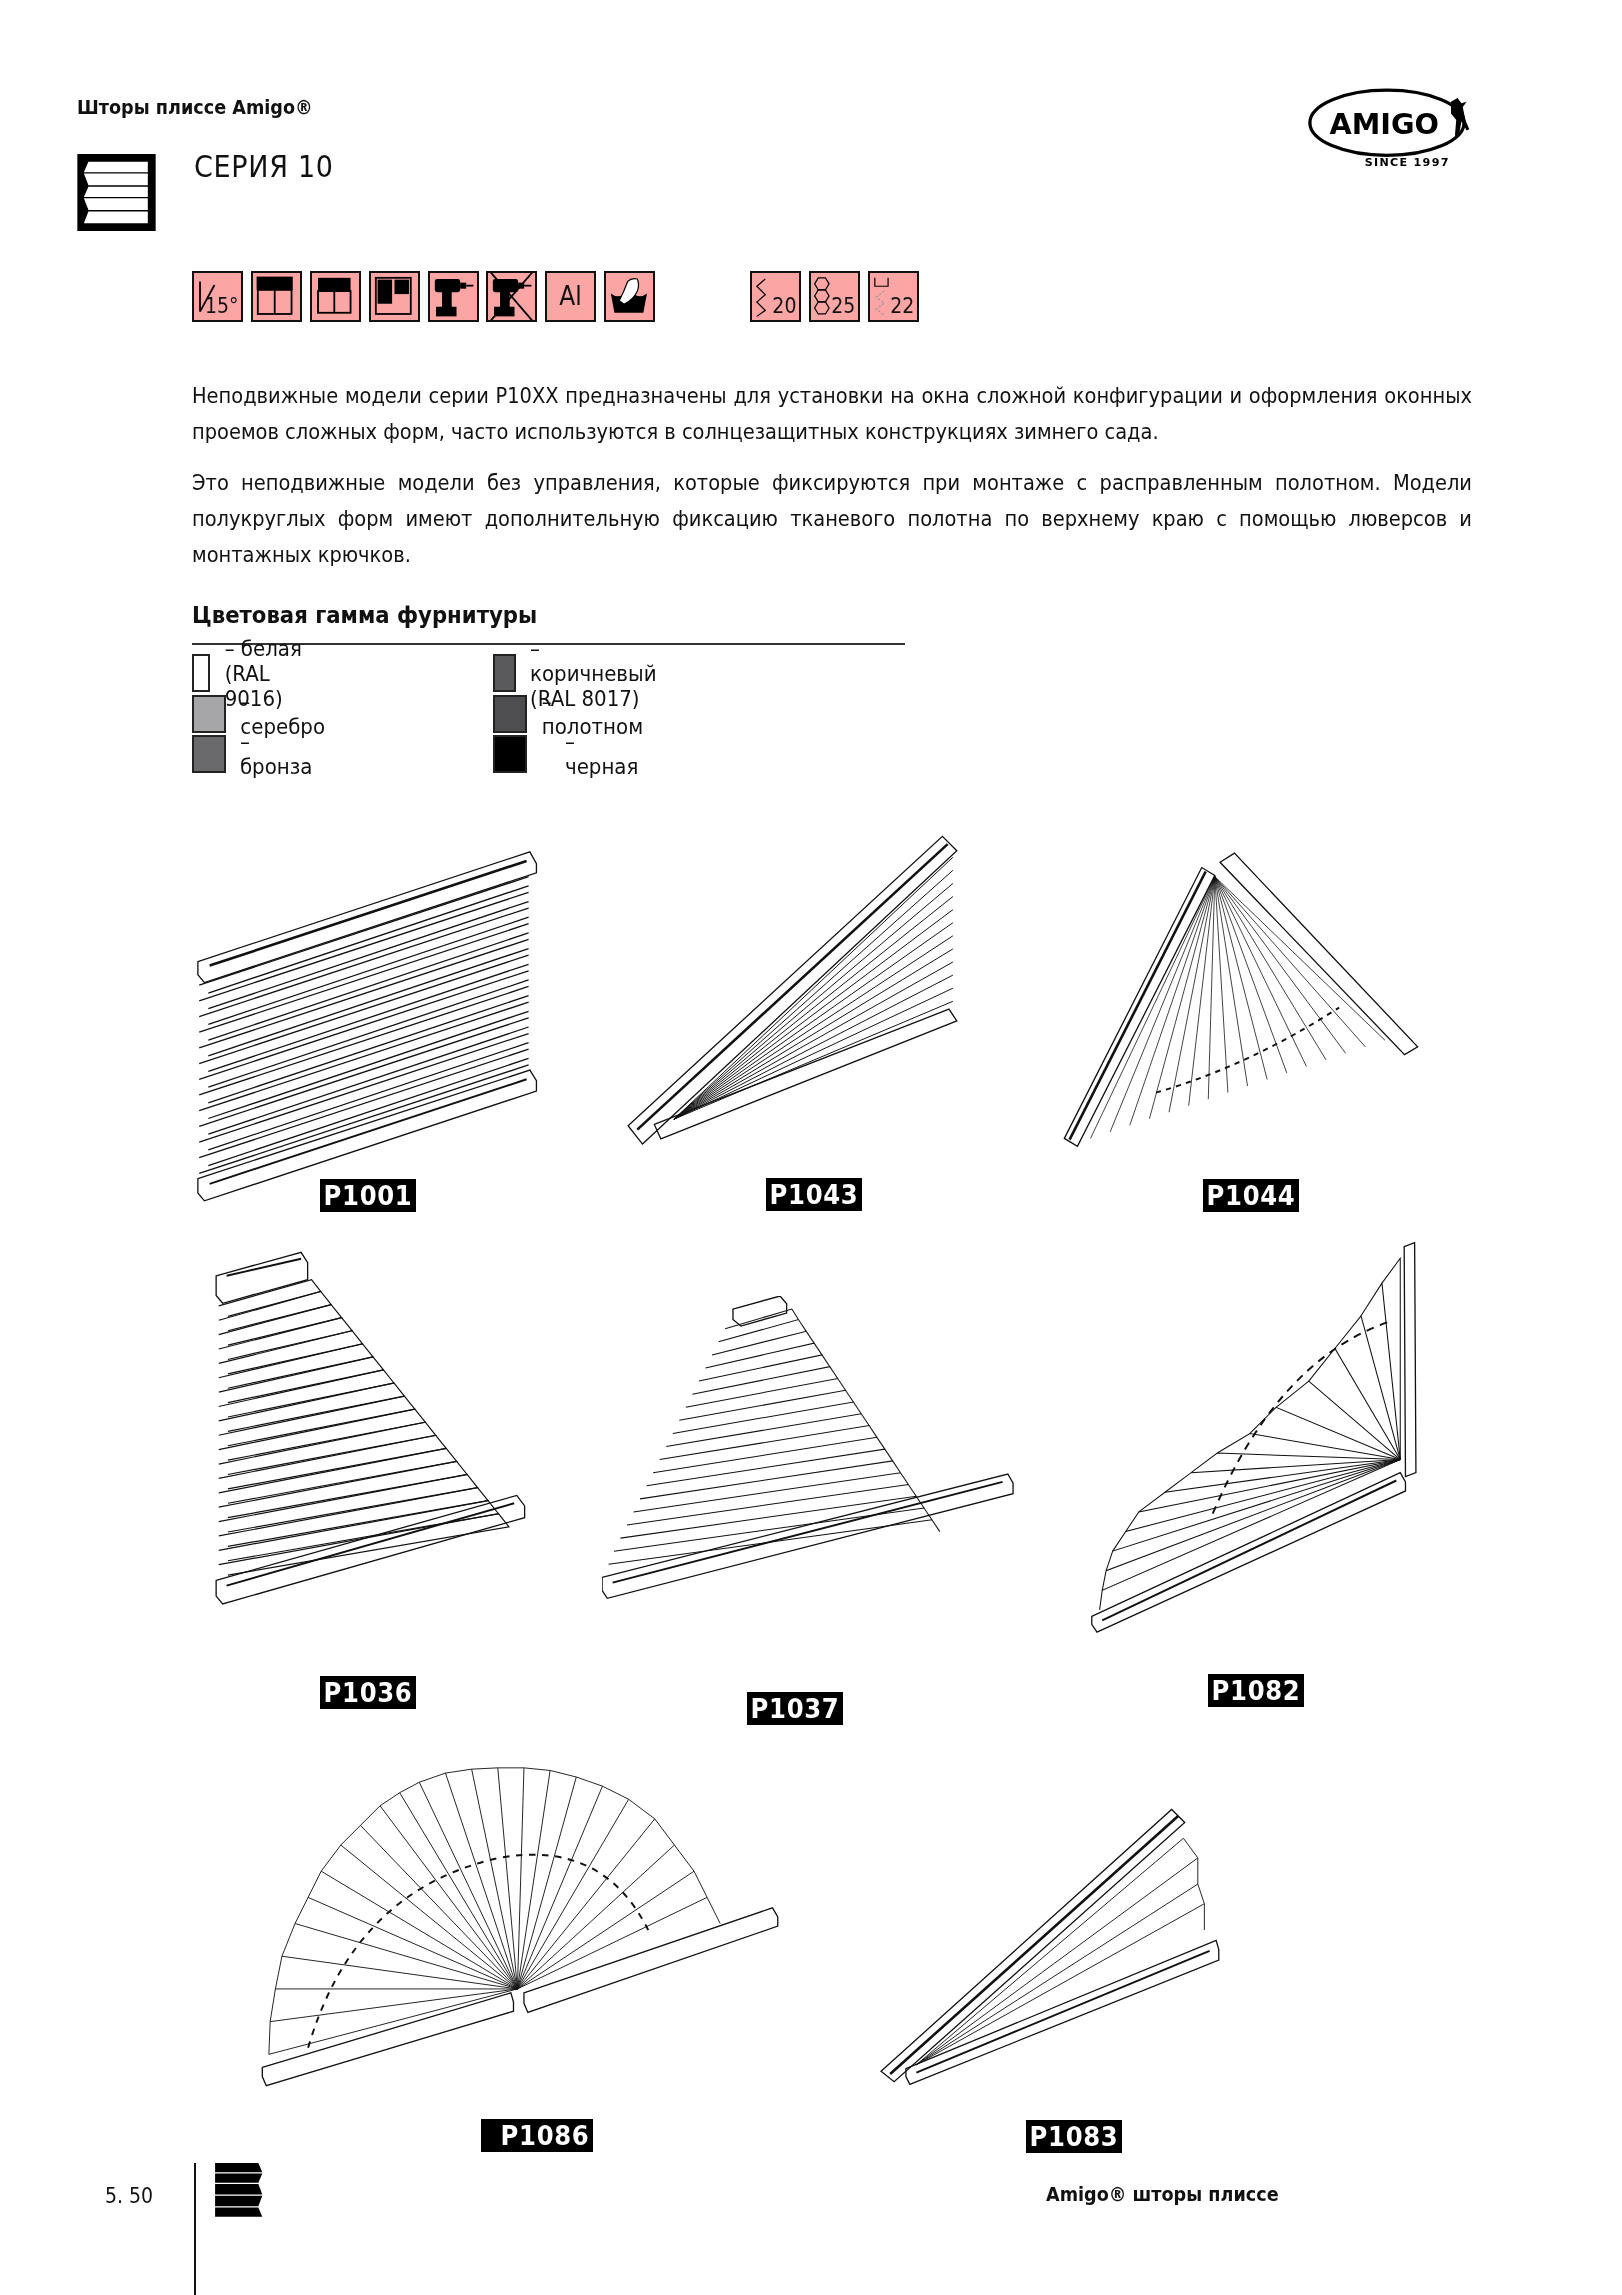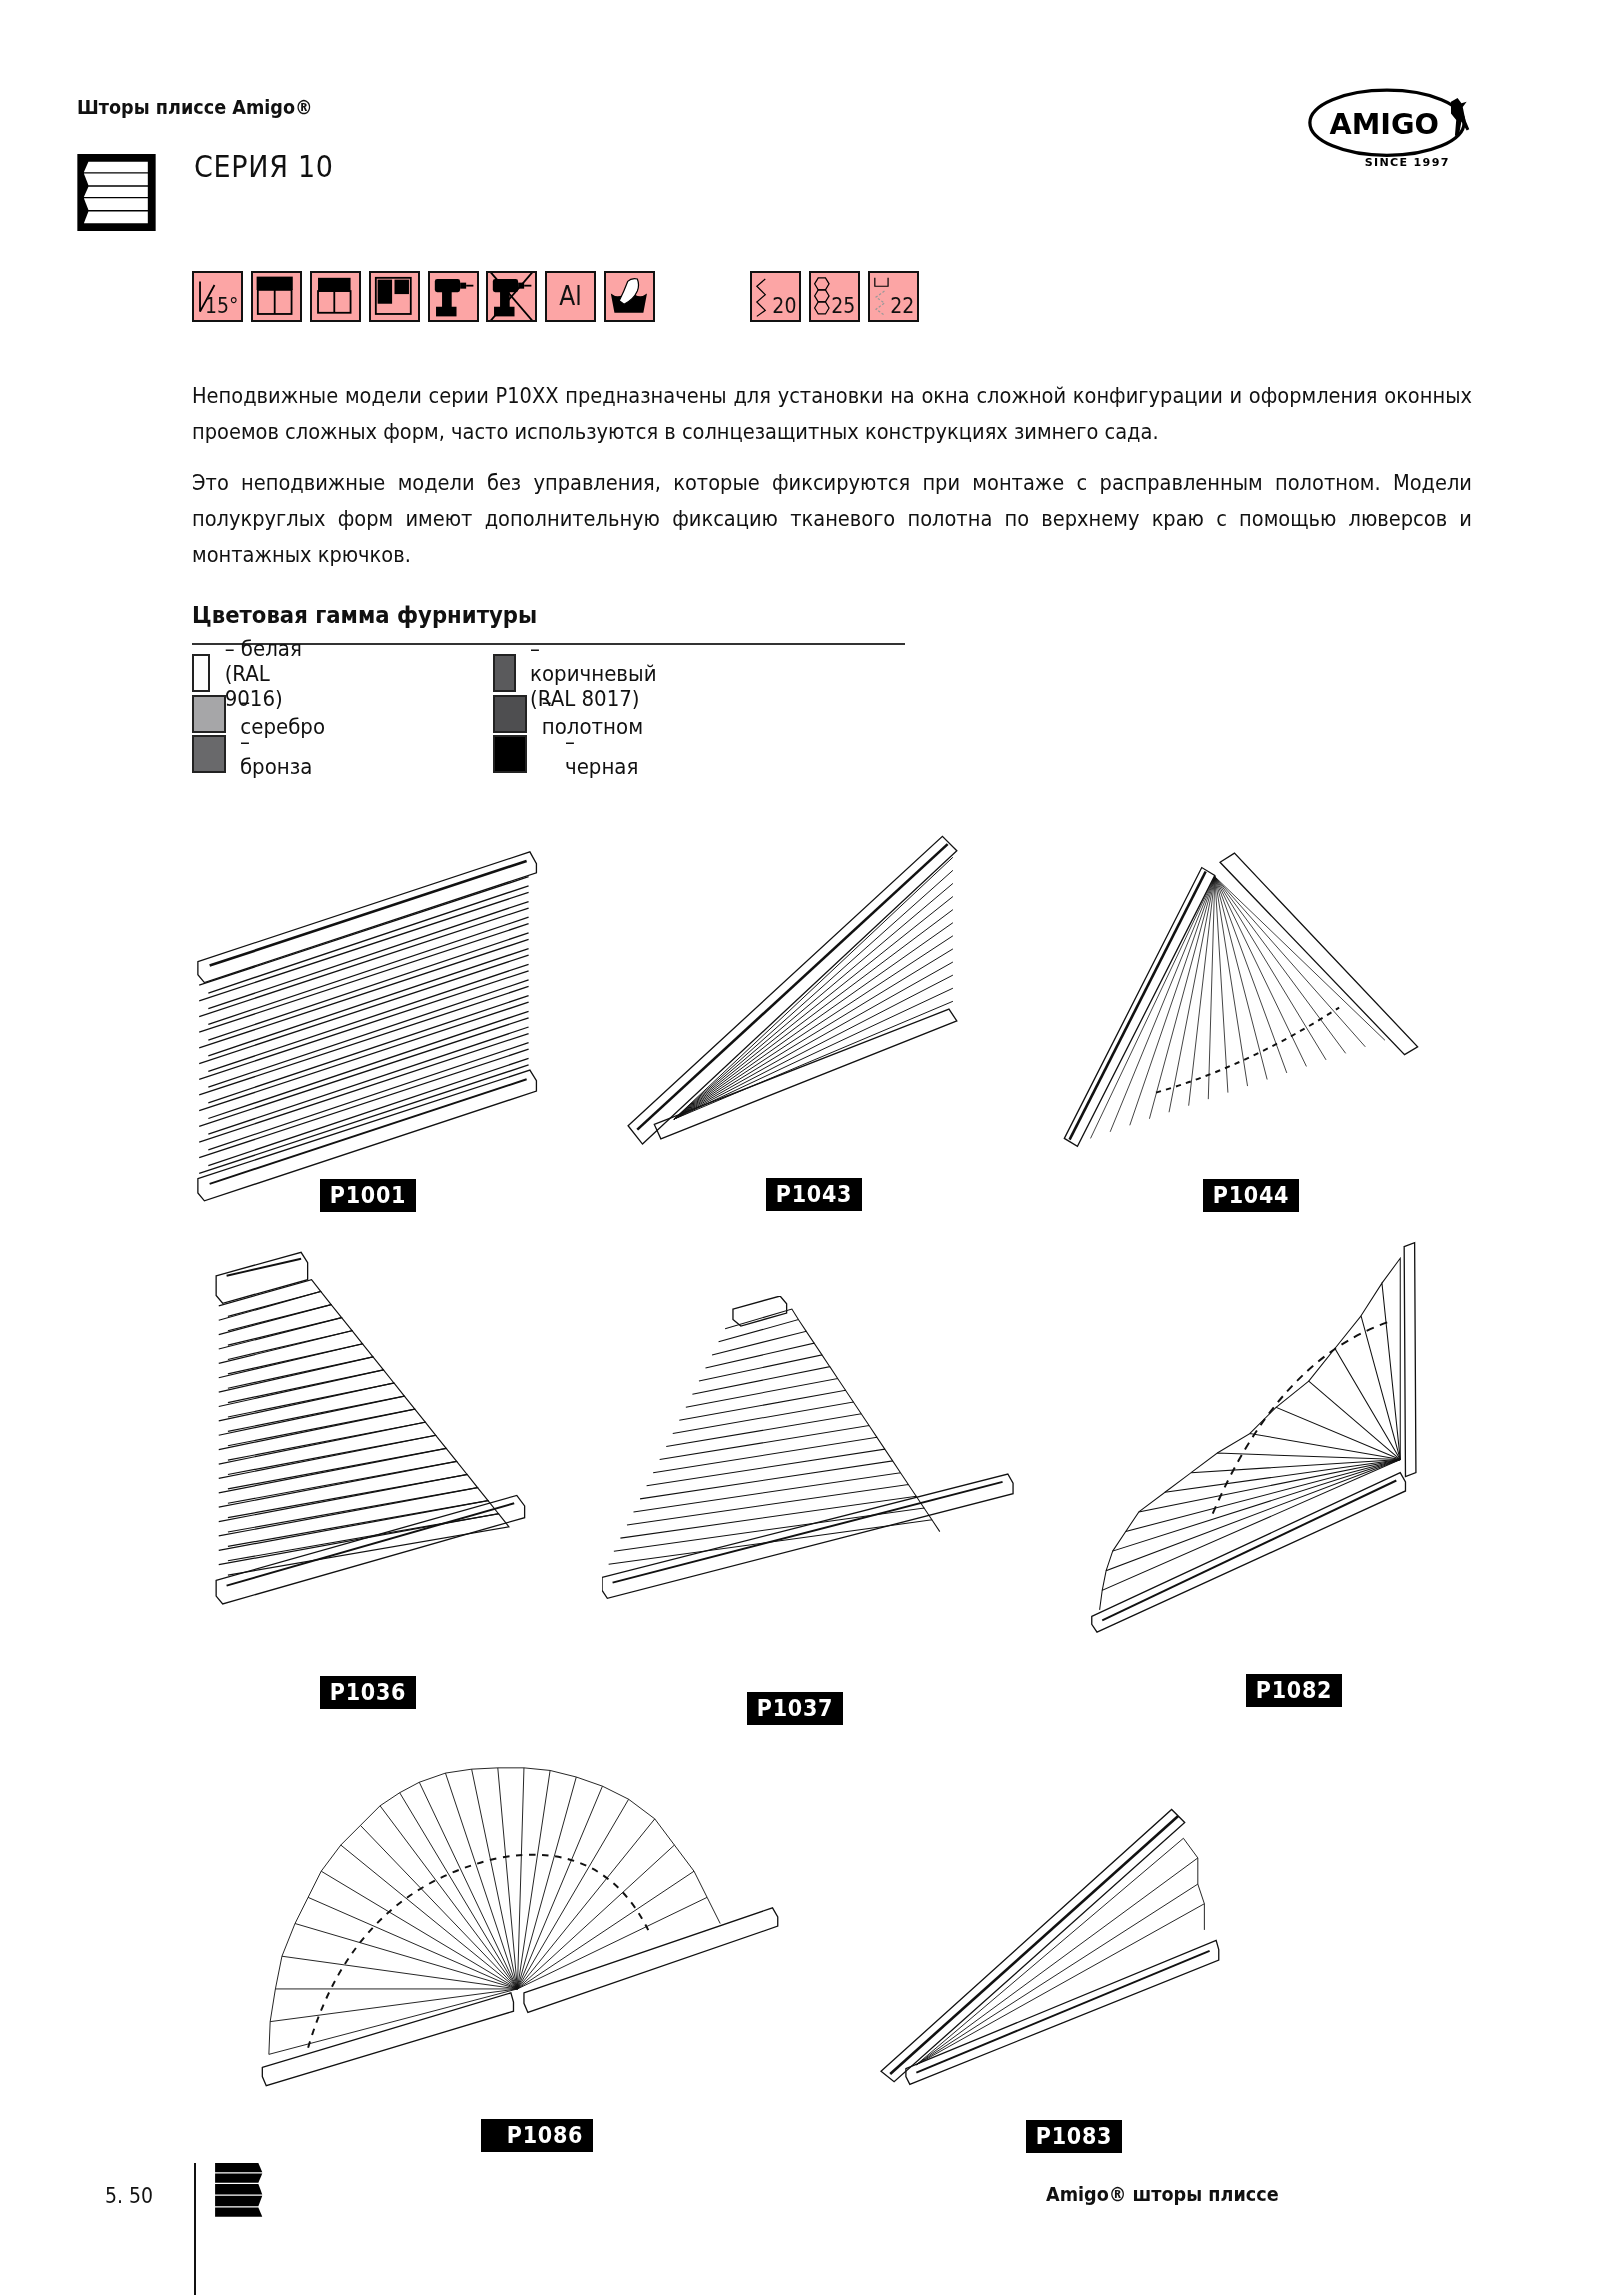--- a/index.html
+++ b/index.html
@@ -18,21 +18,21 @@
   .para { left:192px; width:1280px; font-size:21.6px; line-height:36px; text-align:justify; }
   .p1 { top:378px; }
   .p2 { top:465px; }
   .section-title { left:192px; top:601px; font-size:23.6px; font-weight:bold; }
   .section-rule { left:192px; top:643px; width:713px; height:2px; background:#333; }
   .legend { left:192px; top:652px; }
   .legend-item { position:absolute; display:flex; align-items:center; height:42px; }
   .swatch { width:38px; height:38px; border:2px solid #222; box-sizing:border-box; margin-right:14.4px; }
   .legend-label { font-size:22px; }
   .product { position:absolute; }
-  .prod-label { position:absolute; background:#000; color:#fff; font-size:23px; font-weight:bold; text-align:center;
+  .prod-label { position:absolute; background:#000; color:#fff; font-size:27px; font-weight:bold; text-align:center;
                 line-height:33px; height:33px; width:96px; letter-spacing:0.7px; }
   .footer-num { left:105px; top:2184px; font-size:21px; }
   .footer-rule { left:194px; top:2163px; width:2px; height:132px; background:#111; }
   .footer-icon { left:215px; top:2163px; width:50px; height:59px; }
   .footer-brand { left:1046px; top:2183px; font-size:19.6px; font-weight:bold; }
 </style>
 </head>
 <body>
 
 <div class="abs header-small">Шторы плиссе Amigo®</div>
@@ -354,21 +354,21 @@
         <path d="M490,340 L70,450 L50,480"></path>
         <path d="M490,340 L50,480 L40,510"></path>
         <path d="M490,340 L40,510 L34,540"></path>
         <path d="M490,340 L34,540 L30,570"></path>
       </g>
       <path d="M470,130 Q300,190 200,430" stroke-dasharray="12 10" stroke-width="3"></path>
       <polygon points="18,580 490,360 498,374 498,388 26,604 18,592"></polygon>
       <line x1="34" y1="586" x2="484" y2="372" stroke-width="3"></line>
     </g>
   </svg>
-  <div class="prod-label" style="left:128px;top:437px;margin-left:38px;">P1082</div>
+  <div class="prod-label" style="left:128px;top:437px;">P1082</div>
 </div>
 
 <div class="product" style="left:249px;top:1760px;width:563px;height:399px;">
   <svg viewBox="0 0 860 610" width="563" height="399">
     <g fill="none" stroke="#111" stroke-width="2">
       <g stroke-width="1.4">
         <path d="M410,350 L30,450 L32,400"></path>
           <path d="M410,350 L32,400 L40,350"></path>
         <path d="M410,350 L40,350 L50,300"></path>
           <path d="M410,350 L50,300 L70,250"></path>

